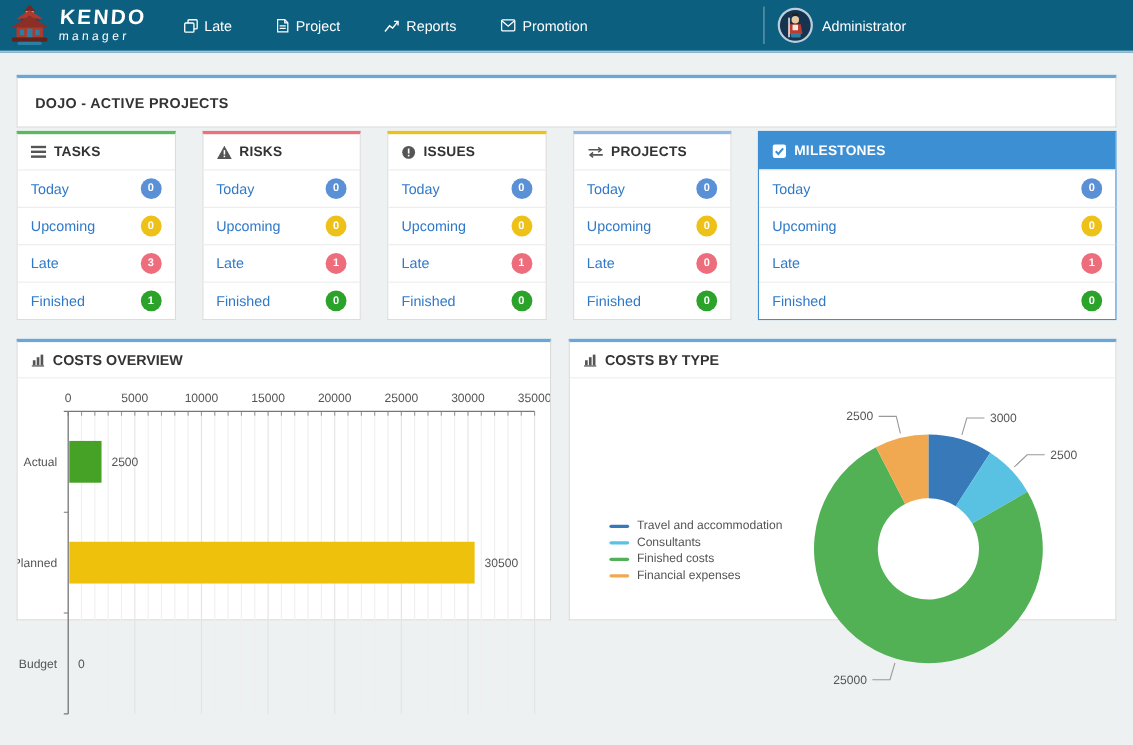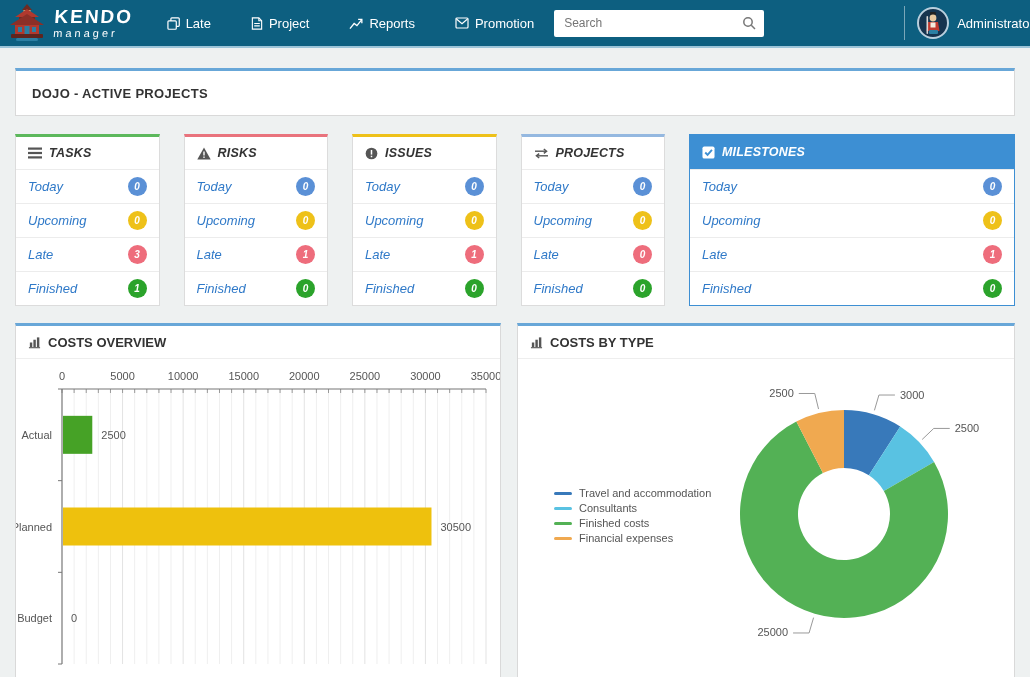--- a/index.html
+++ b/index.html
@@ -29,36 +29,36 @@
             cursor:pointer; overflow:hidden; }
   .user-name { color:#fff; font-size:13px; margin-left:8px; }
 
   
   .main { padding:20px 15px 12px 15px; }
   .panel { background:#fff; border:1px solid #d9d9d9; border-top:3px solid #68a7d8; }
   .page-head { padding:15px 16px 14px 16px; }
   .page-title { font-size:13px; font-weight:bold; color:#333; letter-spacing:.3px; }
 
   
-  .cards-row { display:flex; gap:24px; margin-top:18px;font-style:italic; }
+  .cards-row { display:flex; gap:24px; margin-top:3px; }
   .card { background:#fff; border:1px solid #dcdcdc; border-top:3px solid #5cb85c; flex:1 1 0; }
   .card.highlight { border:1px solid #3d8fd3; border-top-width:1px; flex:0 0 326px; }
   .card-head { display:flex; align-items:center; gap:7px; padding:9px 12px;
                font-size:12.5px; font-weight:bold; color:#333; letter-spacing:.2px; }
   .card-head .ci { color:#555; display:flex; }
   .card.highlight .card-head { background:#3d8fd3; color:#fff; padding:10px 12px; }
   .card-row { display:flex; align-items:center; justify-content:space-between;
               padding:7px 12px; border-top:1px solid #ececec; cursor:pointer; }
   .card-row-label { font-size:13px; color:#2f79c8; }
   .badge { min-width:19px; height:19px; border-radius:50%; color:#fff; font-size:10px;
            font-weight:bold; display:flex; align-items:center; justify-content:center; }
 
   
   .charts-row { display:flex; gap:16px; margin-top:17px; }
-  .chart-panel { background:#fff; border:1px solid #d9d9d9; border-top:3px solid #68a7d8; height:364px; }
+  .chart-panel { background:#fff; border:1px solid #d9d9d9; border-top:3px solid #68a7d8; height:256px; }
   .chart-panel.left { width:486px; }
   .chart-panel.right { flex:1 1 auto; }
   .chart-head { display:flex; align-items:center; gap:7px; padding:9px 12px 8px 12px;
                 font-size:13px; font-weight:bold; color:#333; border-bottom:1px solid #eee; }
   .chart-head .ci { color:#555; display:flex; }
   .chart-area { position:relative; }
   .legend { position:absolute; left:36px; top:128px; }
   .legend-item { display:flex; align-items:center; gap:7px; margin-bottom:3px; }
   .legend-dash { width:18px; height:3px; border-radius:2px; }
   .legend-label { font-size:11px; color:#555; }
@@ -122,29 +122,20 @@
         <span style="display: flex;">
           <svg width="14" height="12" viewBox="0 0 14 12" fill="none" stroke="currentColor" stroke-width="1.2">
             <rect x="1" y="1" width="12" height="10" rx="1"></rect>
             <path d="M1.5 2 L7 6.8 L12.5 2"></path>
           </svg>
         </span>
         <span>Promotion</span>
       </div>
     </div>
 
-  <div class="search-wrap">
-    <input class="search-input" type="text" placeholder="Search" style="">
-    <span class="search-icon">
-      <svg width="14" height="14" viewBox="0 0 14 14" fill="none" stroke="currentColor" stroke-width="1.5">
-        <circle cx="6" cy="6" r="4.2"></circle>
-          <path d="M9.3 9.3 L13 13"></path>
-      </svg>
-    </span>
-  </div>
 
   <div class="user-block">
     <span class="user-sep"></span>
     <span class="avatar">
       <svg width="24" height="26" viewBox="0 0 24 26">
         <rect x="9" y="2" width="6" height="3" rx="1" fill="#222"></rect>
         <circle cx="12" cy="8" r="3.4" fill="#e8c9a0"></circle>
         <path d="M7 12 h10 l1.5 9 h-13 z" fill="#c03a30"></path>
         <rect x="9.5" y="12.5" width="5" height="5" fill="#f2ecdf"></rect>
         <rect x="5.5" y="6" width="1.6" height="18" rx="0.8" fill="#d8d8d8"></rect>

